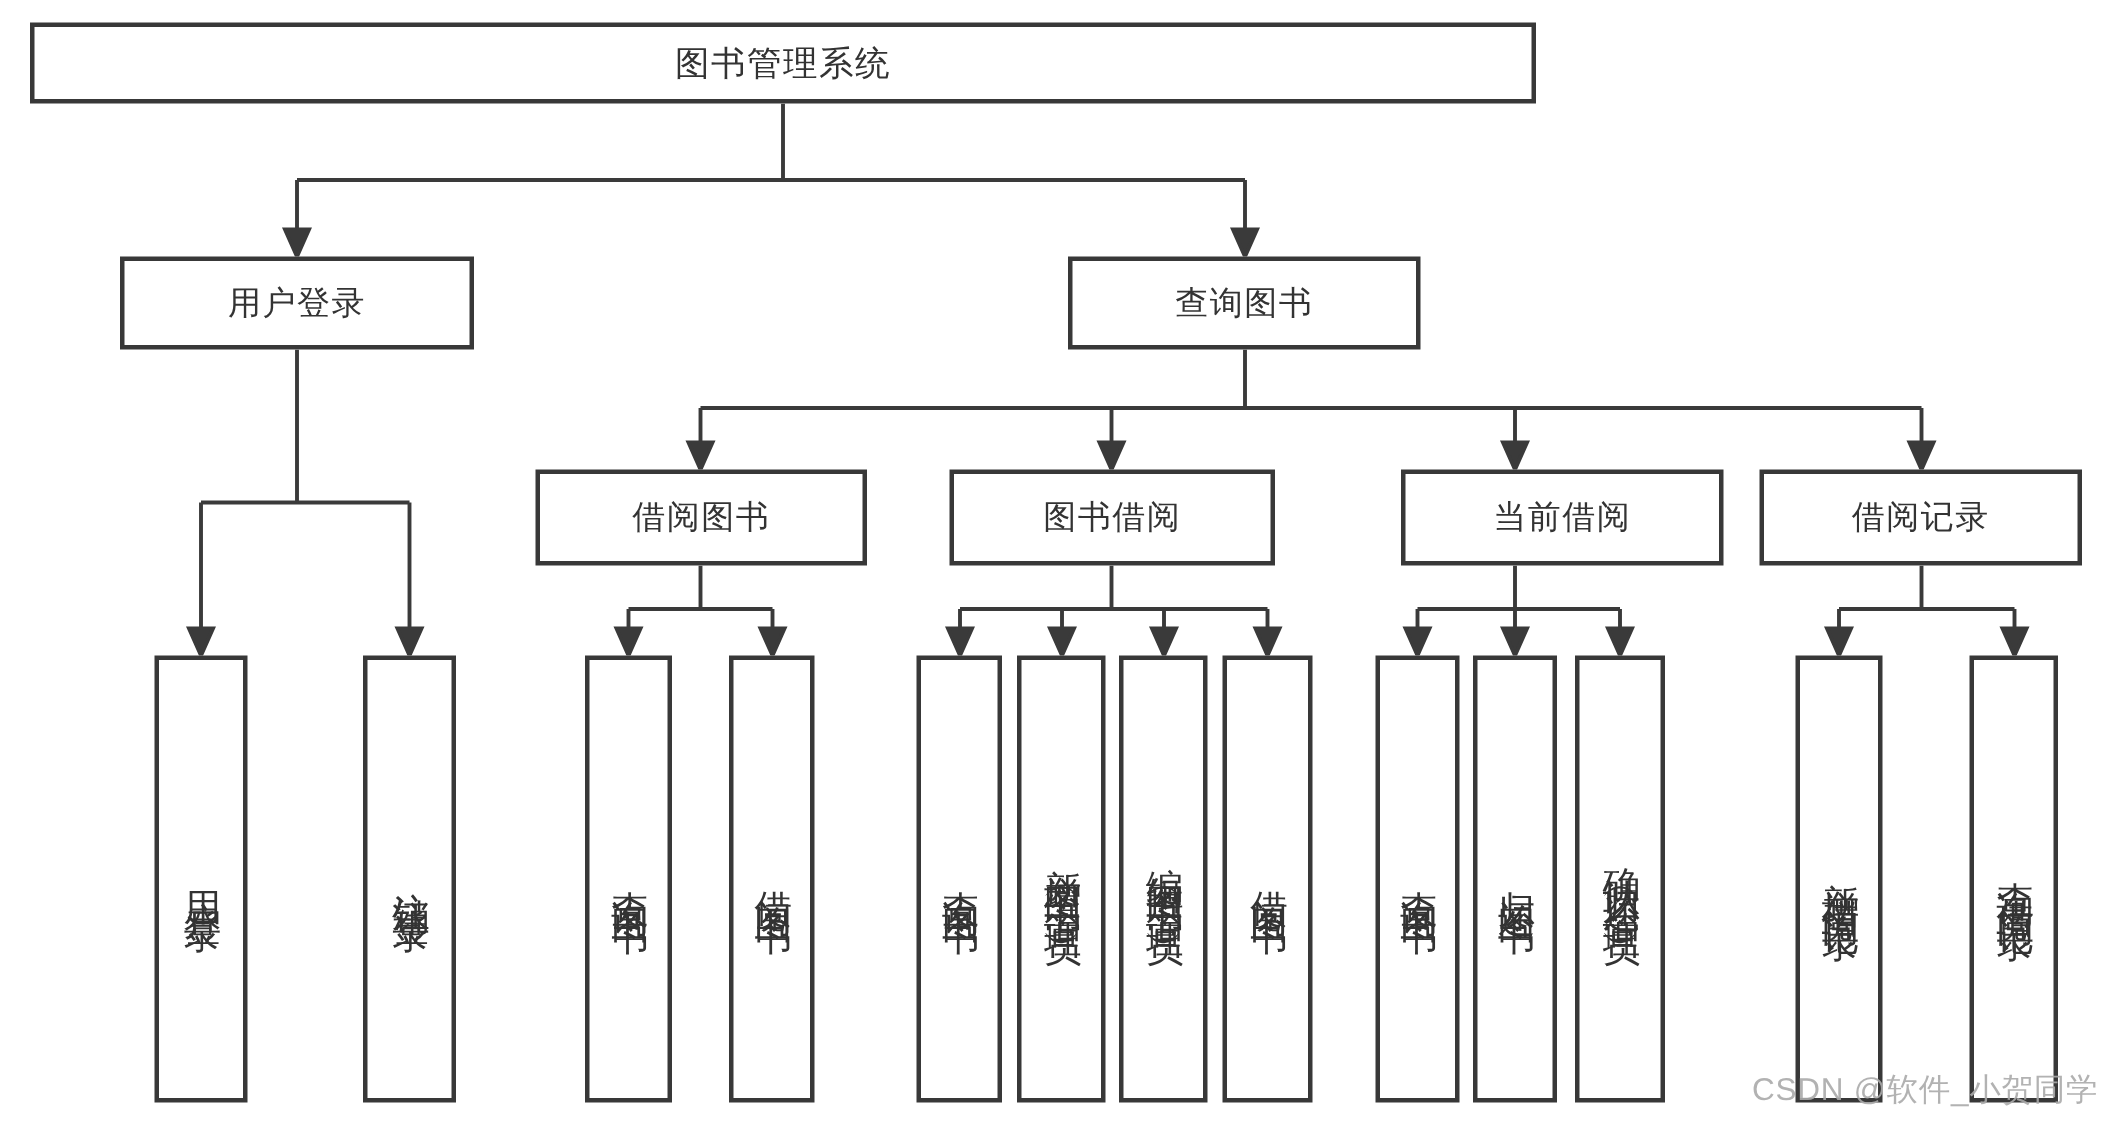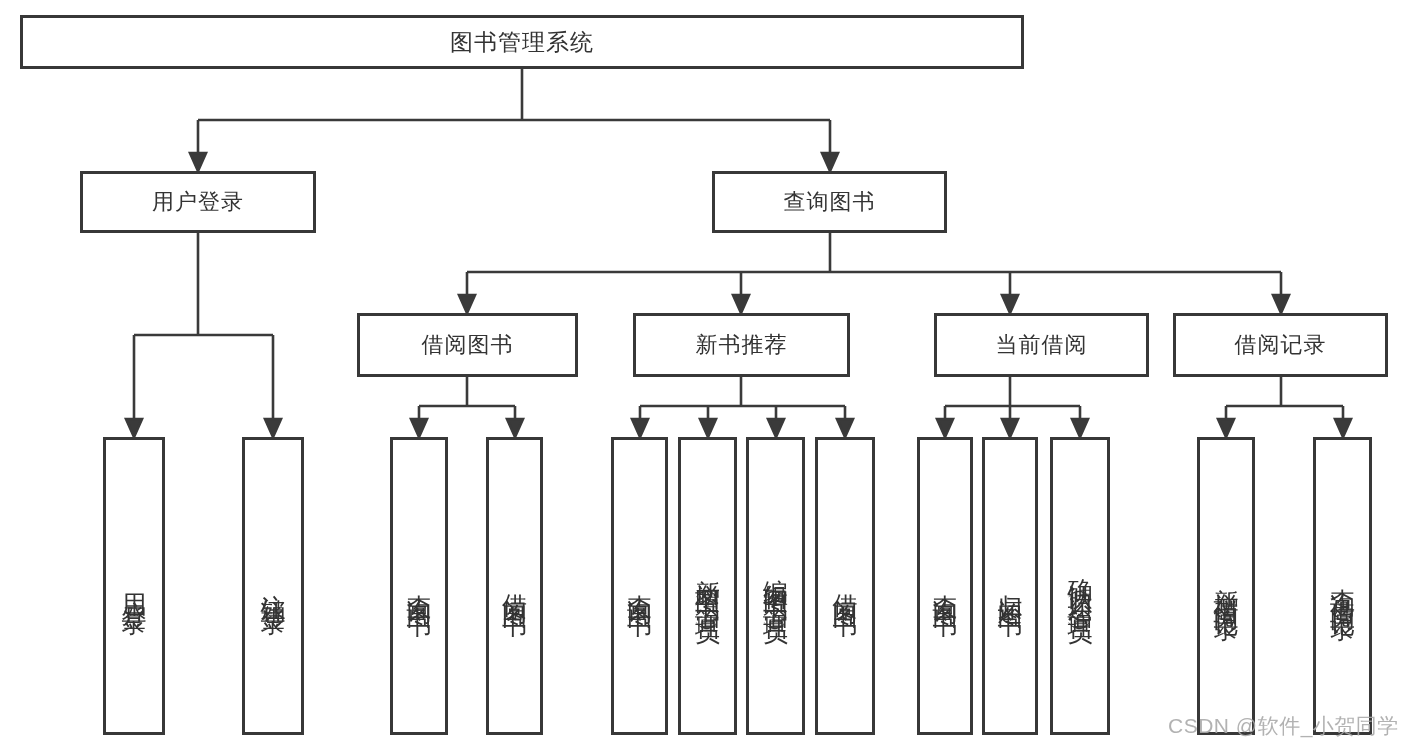--- a/index.html
+++ b/index.html
@@ -128,21 +128,21 @@
       <polygon points="1335,419 1351,419 1343,437"></polygon>
     </g>
   </svg>
 
   <div class="box h-text root-box" style="left:20px; top:15px; width:1004px; height:54px;">图书管理系统</div>
 
   <div class="box h-text" style="left:80px; top:171px; width:236px; height:62px;">用户登录</div>
   <div class="box h-text" style="left:712px; top:171px; width:235px; height:62px;">查询图书</div>
 
   <div class="box h-text" style="left:357px; top:313px; width:221px; height:64px;">借阅图书</div>
-  <div class="box h-text" style="left:633px; top:313px; width:217px; height:64px;">新书推荐</div>
+  <div class="box h-text" style="left:633px; top:313px; width:217px; height:64px;">图书借阅</div>
   <div class="box h-text" style="left:903px; top:313px; width:215px; height:64px;margin-left:31px;">当前借阅</div>
   <div class="box h-text" style="left:1173px; top:313px; width:215px; height:64px;">借阅记录</div>
 
   <div class="box v-text" style="left:103px; top:437px; width:62px; height:298px;">用户登录</div>
   <div class="box v-text" style="left:242px; top:437px; width:62px; height:298px;">注销登录</div>
 
   <div class="box v-text" style="left:390px; top:437px; width:58px; height:298px;">查询图书</div>
   <div class="box v-text" style="left:486px; top:437px; width:57px; height:298px;">借阅图书</div>
 
   <div class="box v-text" style="left:611px; top:437px; width:57px; height:298px;">查询图书</div>

